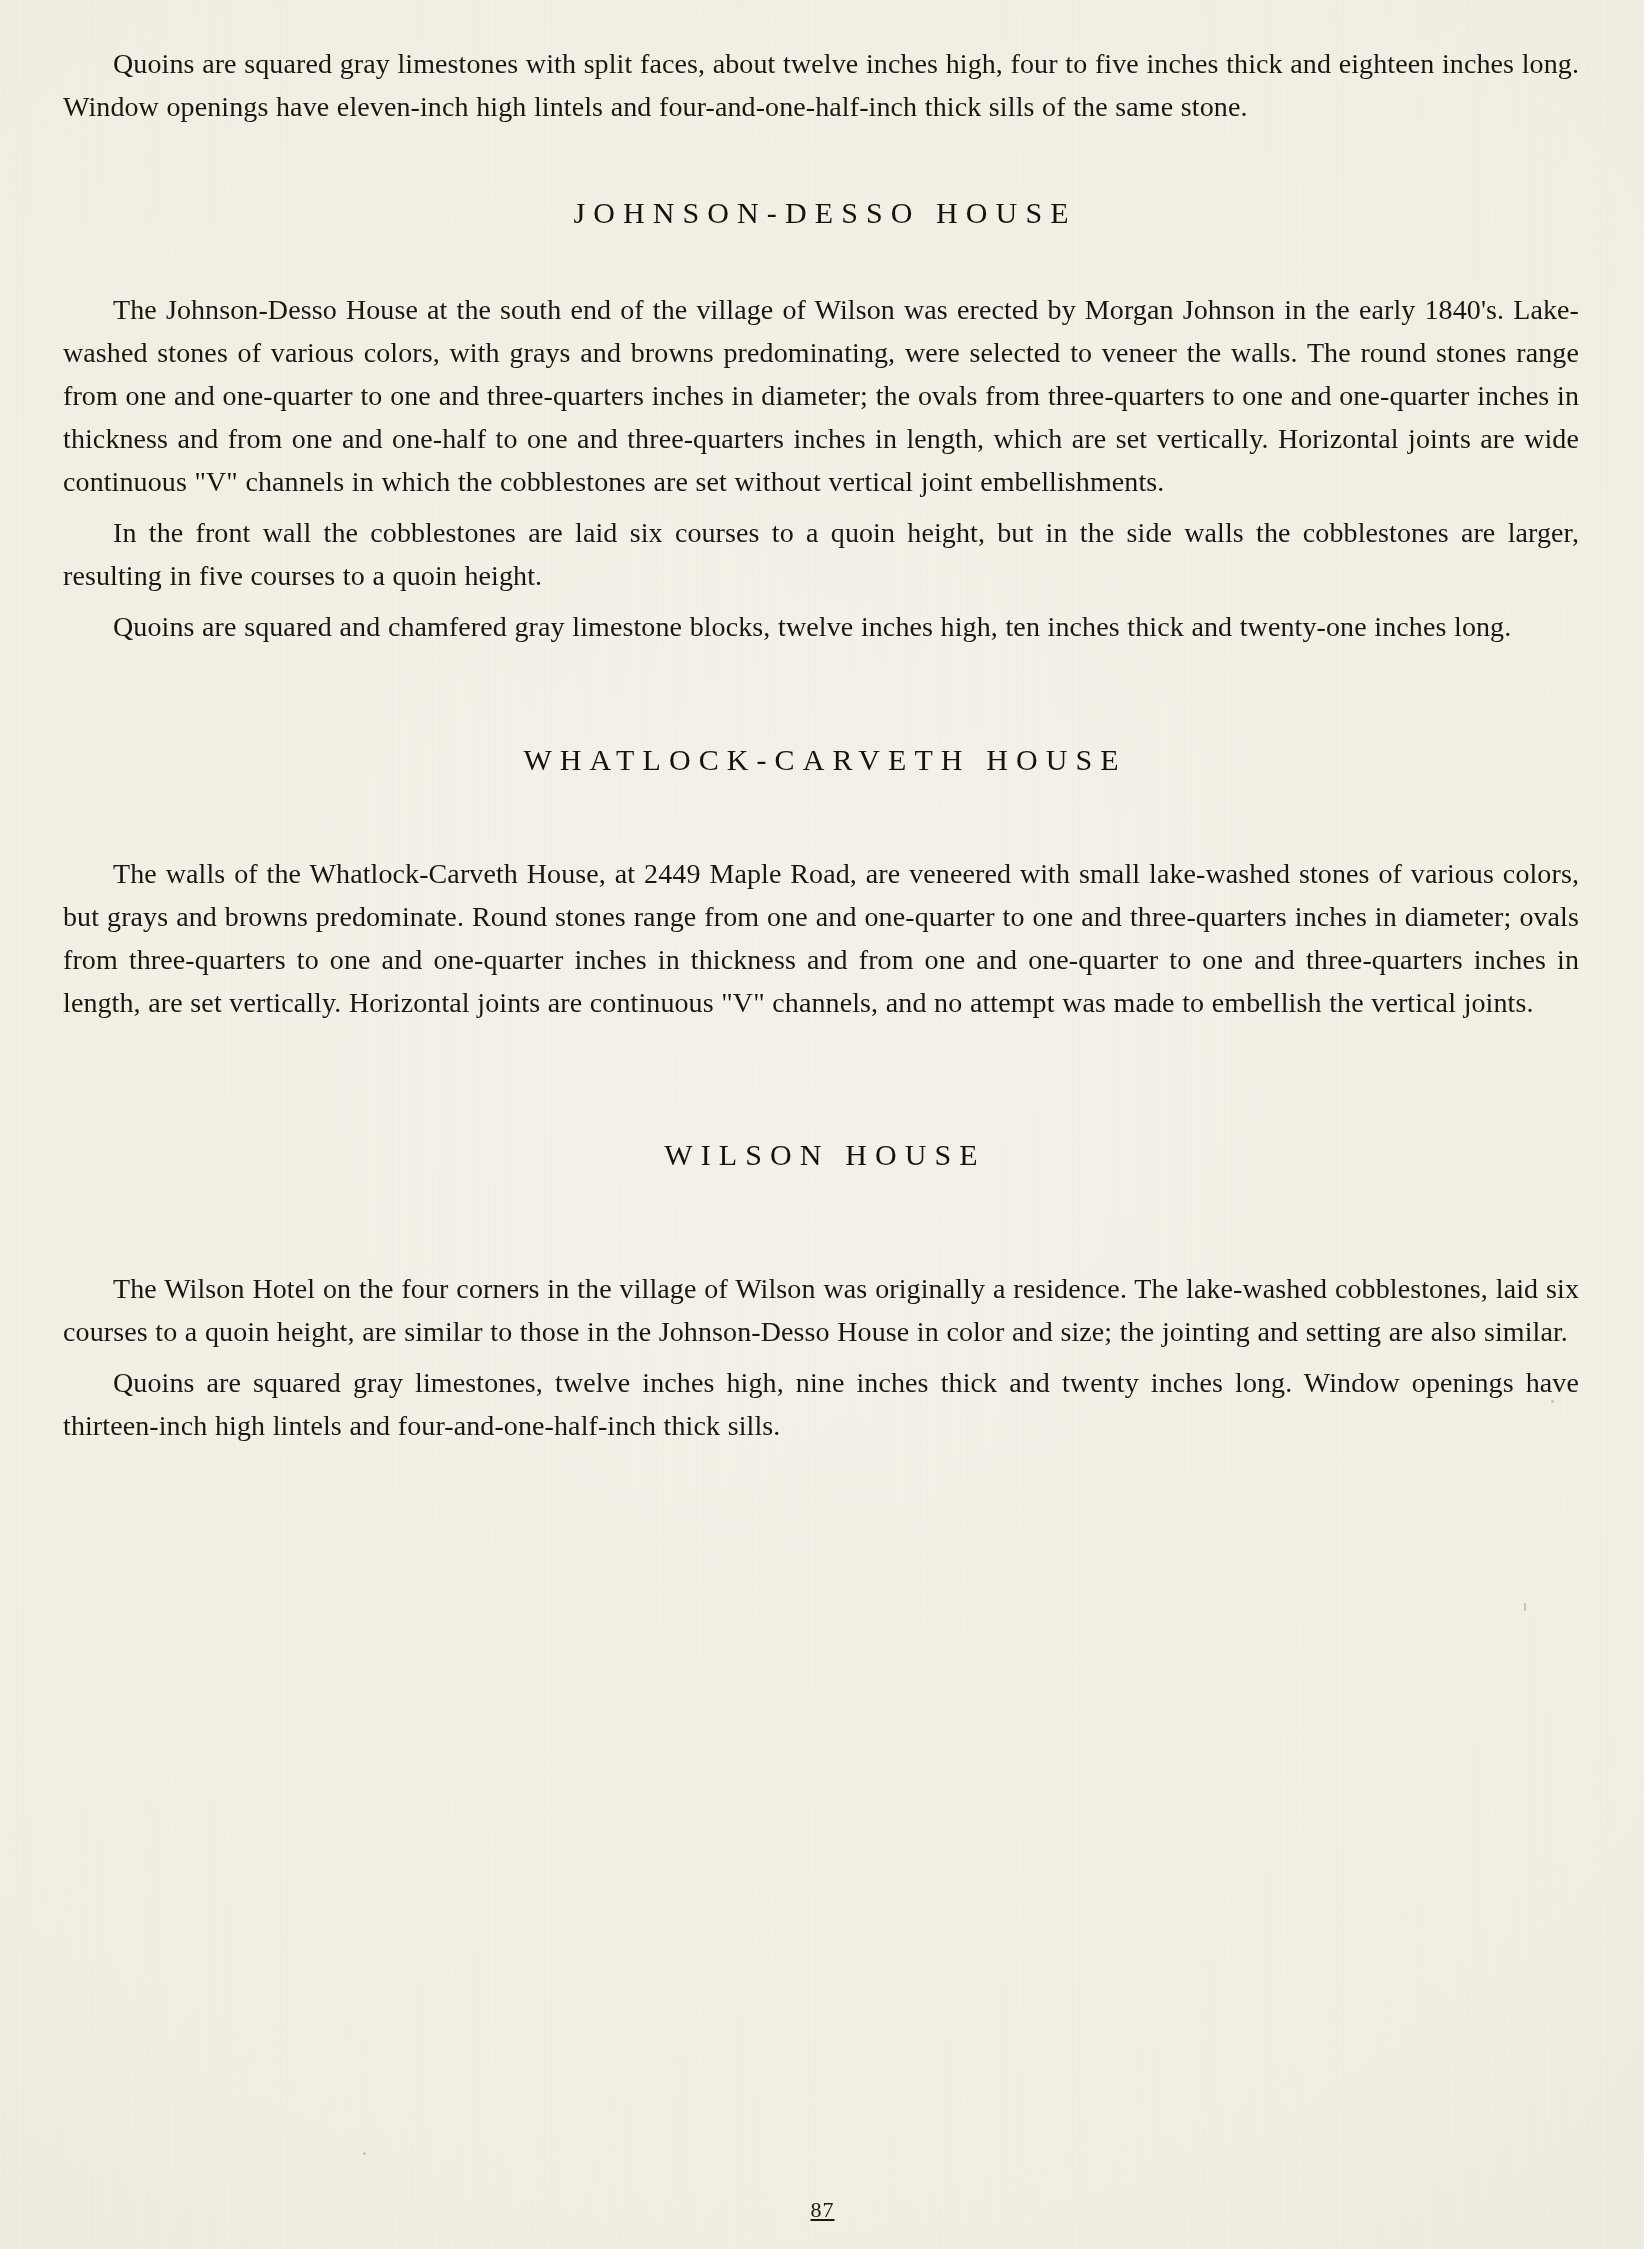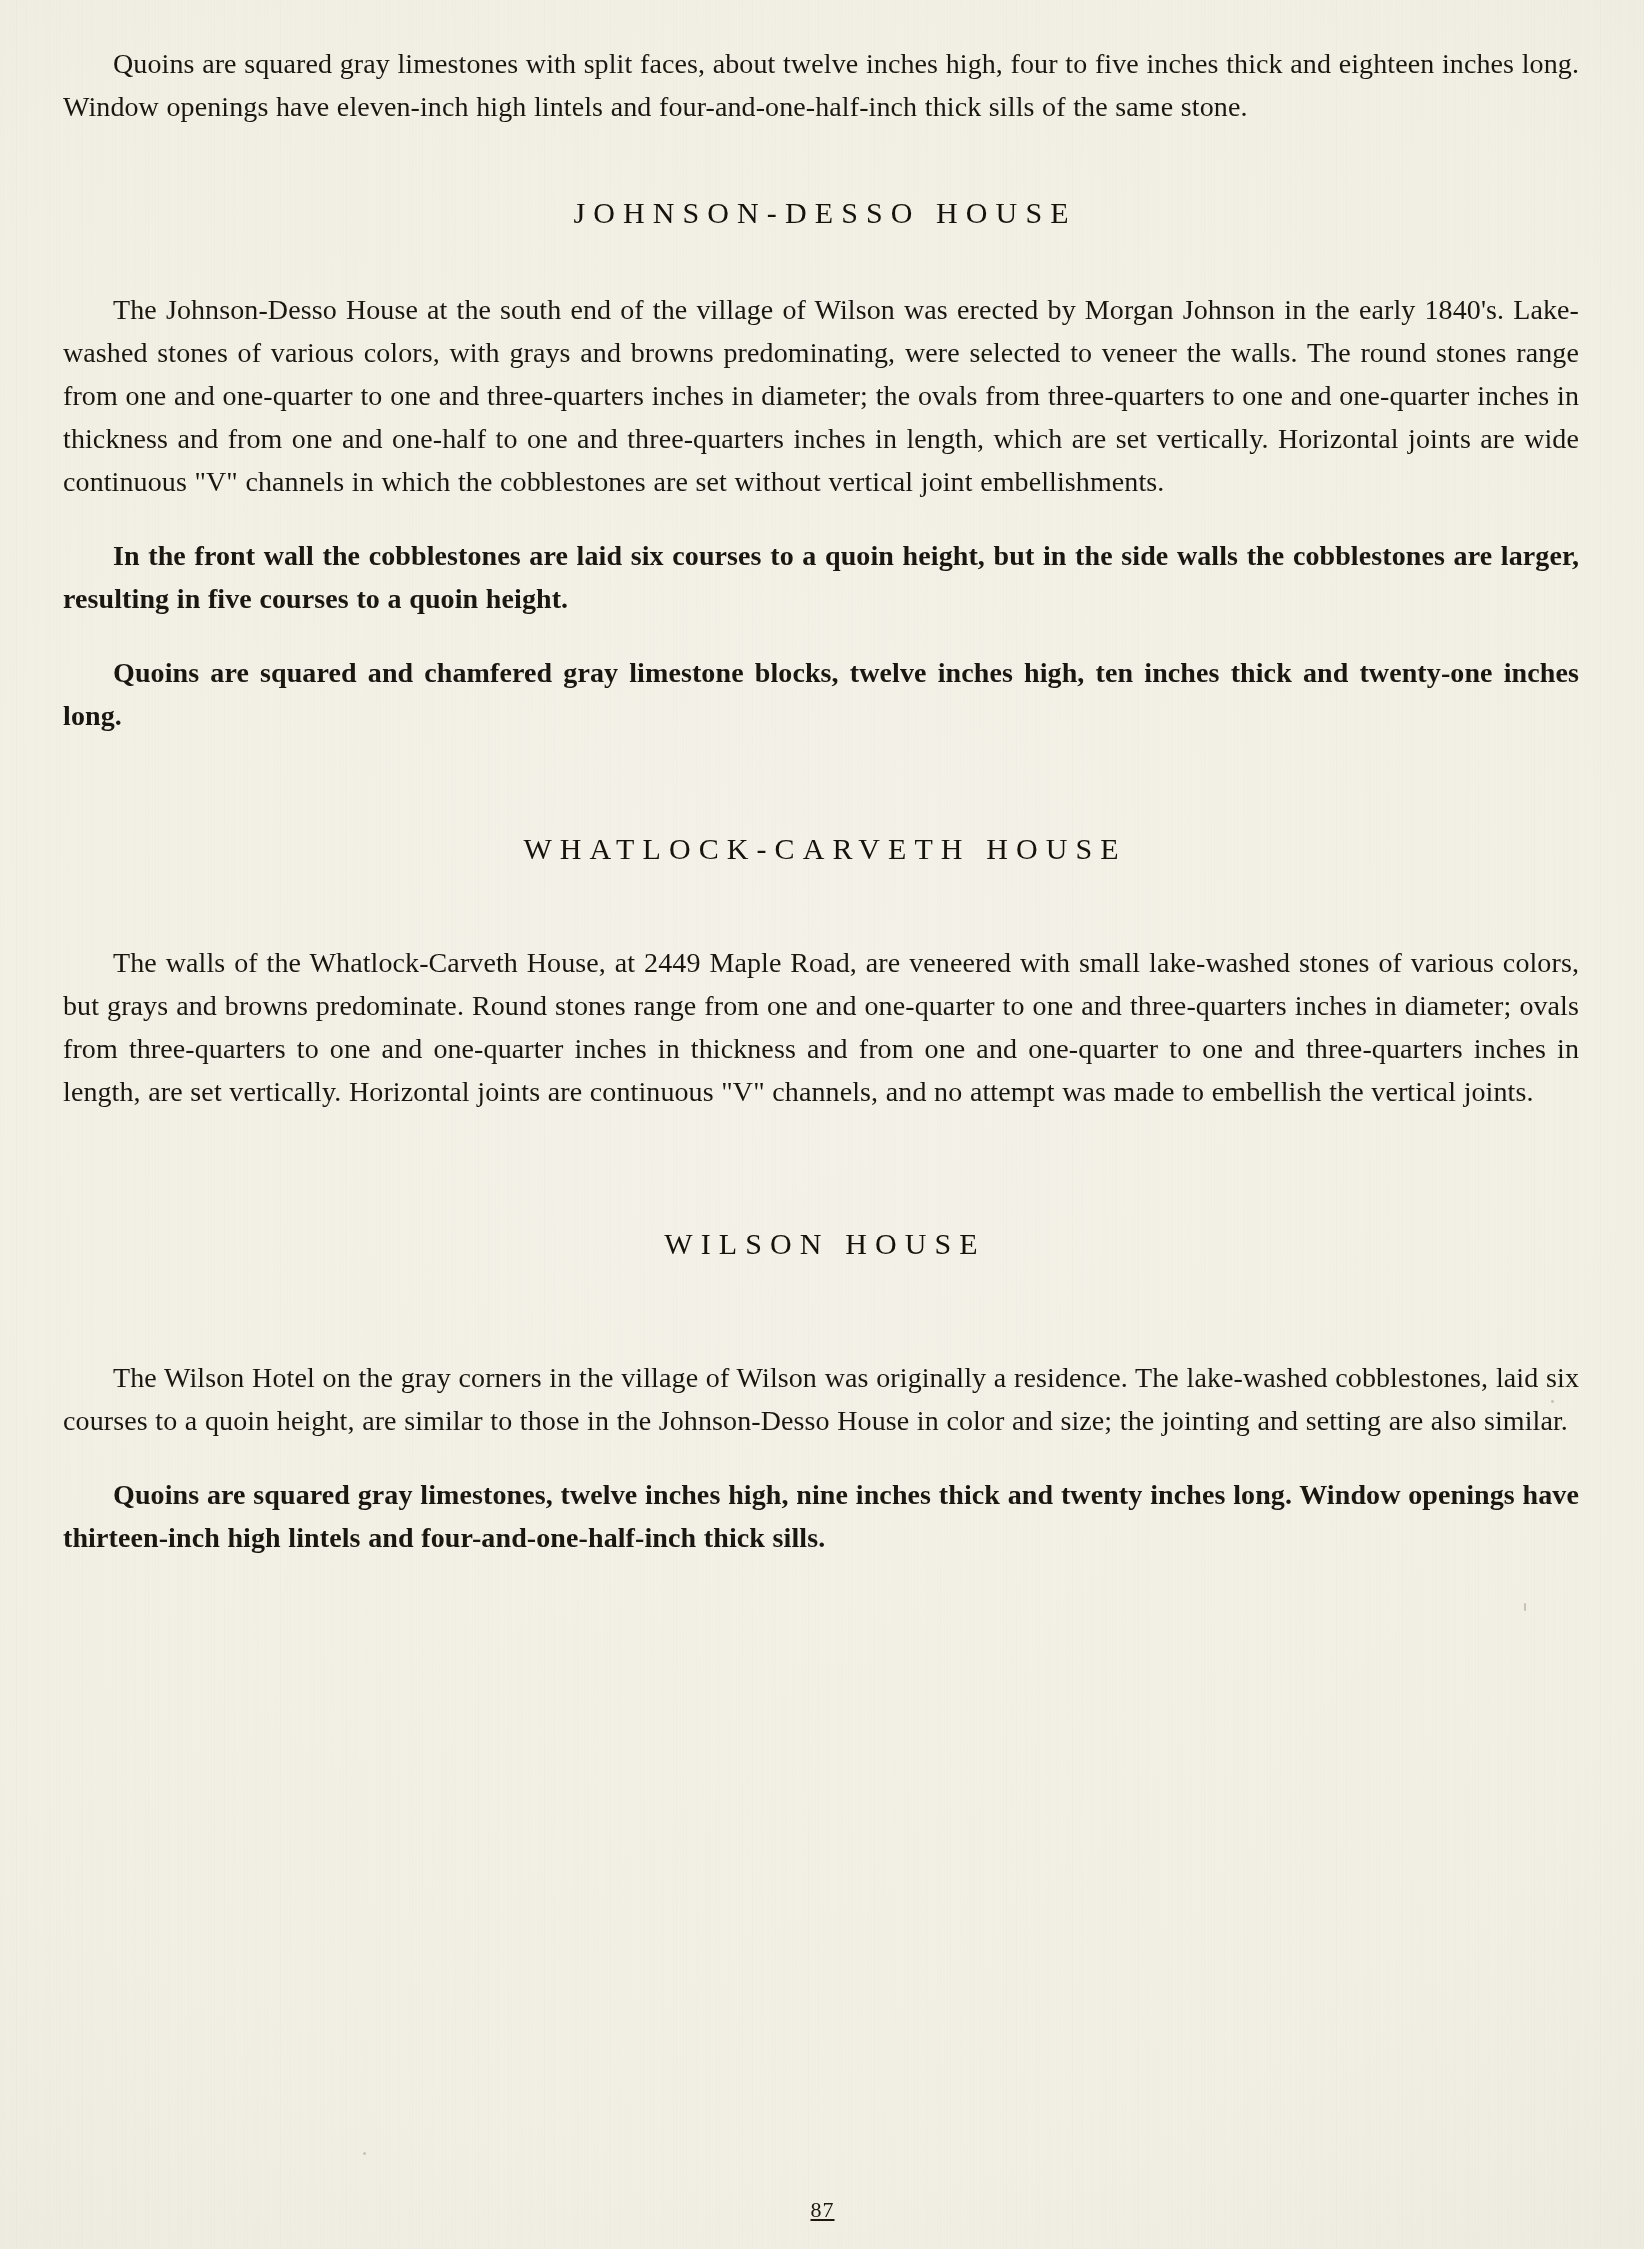--- a/index.html
+++ b/index.html
@@ -54,22 +54,21 @@
     font-size: 28px;
     line-height: 43px;
     text-align: justify;
     text-align-last: left;
     text-indent: 50px;
     letter-spacing: 0.1px;
     word-spacing: 0.5px;
     color: #1a1610;
   }
   p.para + p.para {
-    margin-top: 31px;
-    font-weight: bold;
+    margin-top: 8px;
   }
 
   h2.section-heading {
     font-size: 30px;
     line-height: 1;
     font-weight: normal;
     text-align: center;
     letter-spacing: 8.1px;
     margin: 16px;
     color: #16130d;
@@ -131,21 +130,21 @@
     <div class="gap-after-heading-lg"></div>
 
     <p class="para">The walls of the Whatlock-Carveth House, at 2449 Maple Road, are veneered with small lake-washed stones of various colors, but grays and browns predominate. Round stones range from one and one-quarter to one and three-quarters inches in diameter; ovals from three-quarters to one and one-quarter inches in thickness and from one and one-quarter to one and three-quarters inches in length, are set vertically. Horizontal joints are continuous "V" channels, and no attempt was made to embellish the vertical joints.</p>
 
 
 
     <div class="gap-before-heading-xl"></div>
     <h2 class="section-heading">WILSON HOUSE</h2>
     <div class="gap-after-heading-xl"></div>
 
-    <p class="para">The Wilson Hotel on the gray corners in the village of Wilson was originally a residence. The lake-washed cobblestones, laid six courses to a quoin height, are similar to those in the Johnson-Desso House in color and size; the jointing and setting are also similar.</p>
+    <p class="para">The Wilson Hotel on the four corners in the village of Wilson was originally a residence. The lake-washed cobblestones, laid six courses to a quoin height, are similar to those in the Johnson-Desso House in color and size; the jointing and setting are also similar.</p>
 
     <p class="para">Quoins are squared gray limestones, twelve inches high, nine inches thick and twenty inches long. Window openings have thirteen-inch high lintels and four-and-one-half-inch thick sills.</p>
 
   </div>
 
   <div class="folio">87</div>
 
   <div class="speck" style="left:1524px;top:1603px;width:2.4px;height:7.6px;border-radius:1px;"></div>
   <div class="speck" style="left:1551px;top:1400px;width:2.9px;height:2.9px;"></div>
   <div class="speck" style="left:363px;top:2152px;width:3.3px;height:3.3px;"></div>

